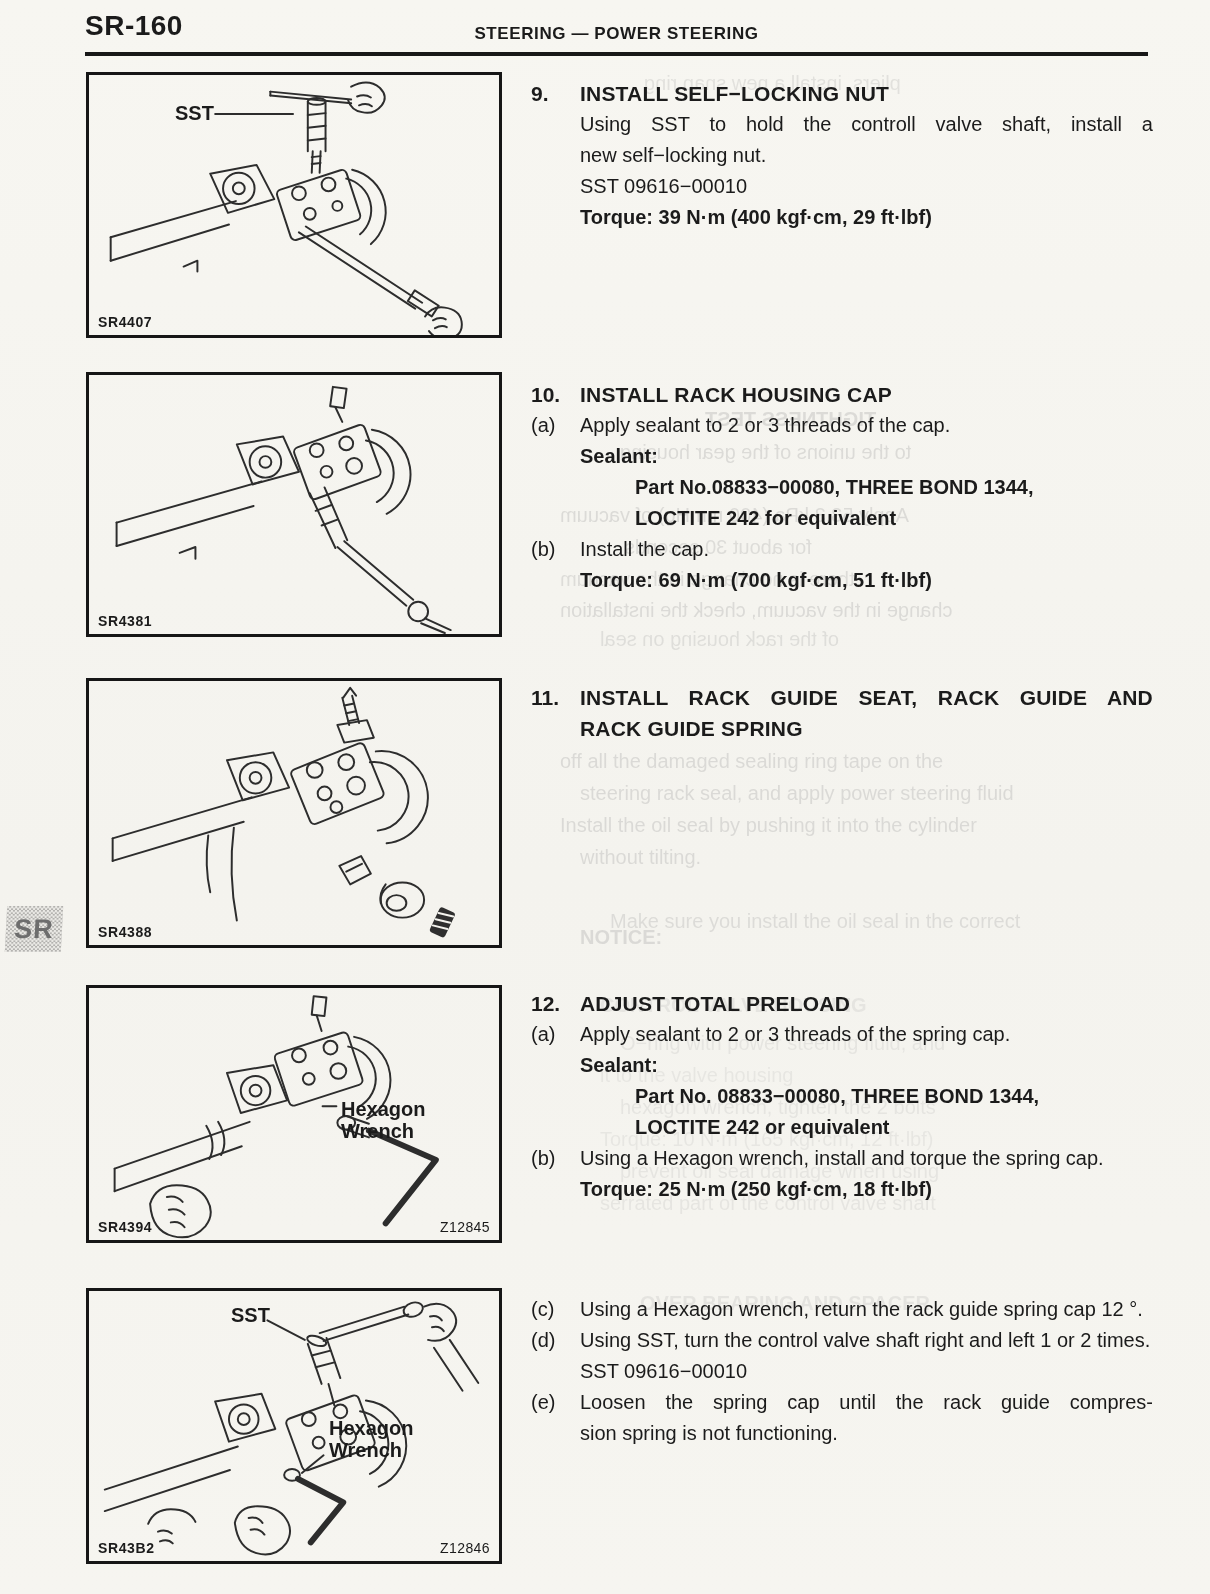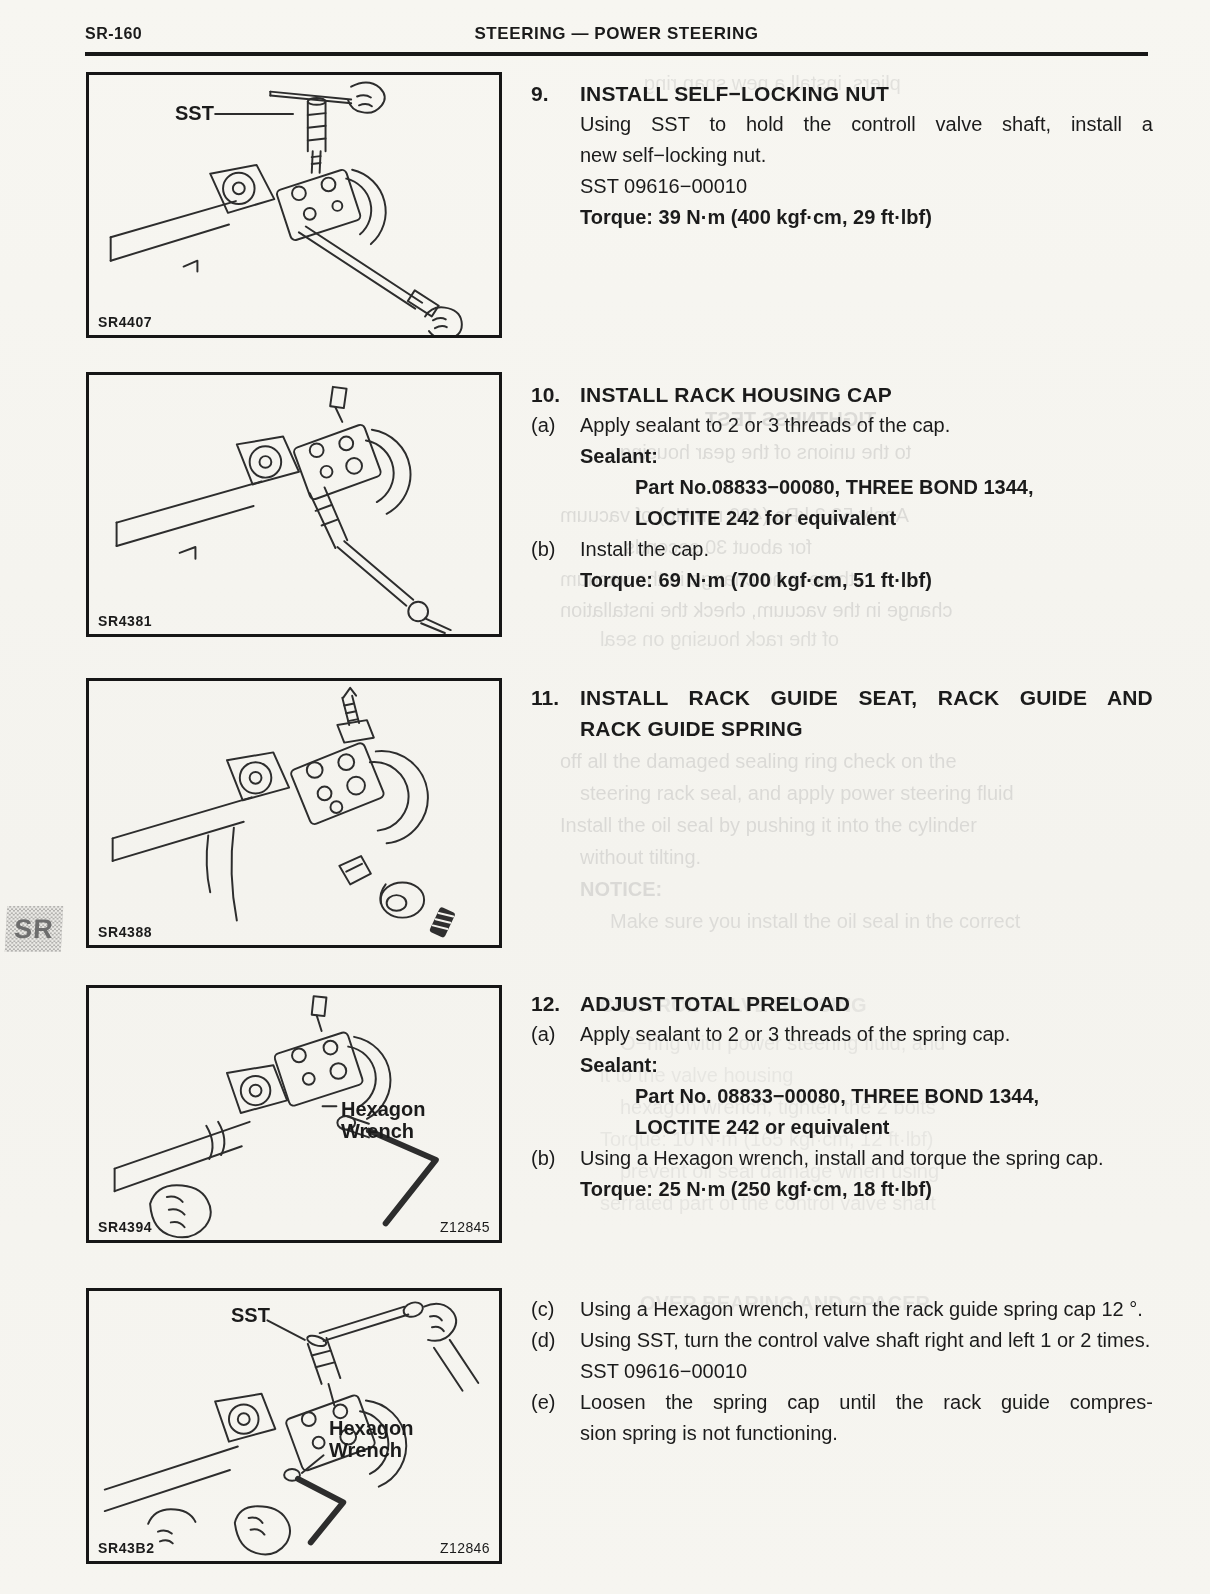--- a/index.html
+++ b/index.html
@@ -3,21 +3,21 @@
 <meta charset="utf-8">
 <style>
   html,body { margin:0; padding:0; background:#dddcd8; }
   .page {
     position:relative; width:1210px; height:1594px; overflow:hidden;
     background:linear-gradient(180deg,#f7f6f1 0%,#f4f3ee 55%,#f6f5f0 100%);
     font-family:"Liberation Sans", sans-serif; color:#1b1b1b;
   }
 
   
-  .page-code { position:absolute; left:85px; top:10px; font-size:16px; font-weight:700; letter-spacing:.5px; z-index:6;margin-top:15px; }
+  .page-code { position:absolute; left:85px; top:10px; font-size:28px; font-weight:700; letter-spacing:.5px; z-index:6; }
   .page-title { position:absolute; left:85px; top:24px; width:1063px; text-align:center; font-size:17px; font-weight:700; letter-spacing:.6px; z-index:6; }
   .header-rule { position:absolute; left:85px; top:52px; width:1063px; height:4px; background:#181818; z-index:6; }
 
   
   .sr-tab {
     position:absolute; left:6px; top:906px; width:56px; height:46px; z-index:6;
     background:#cfcecb;
     background-image:repeating-conic-gradient(#b3b2af 0% 25%, #e9e8e4 0% 50%);
     background-size:4px 4px;
     display:flex; align-items:center; justify-content:center;
@@ -63,25 +63,25 @@
   </div>
 
   <div class="ghost mir" style="left:644px;top:72px;opacity:.22">pliers, install a new snap ring</div>
   <div class="ghost mir bold" style="left:705px;top:408px;opacity:.28">TIGHTNESS TEST</div>
   <div class="ghost mir" style="left:620px;top:441px;opacity:.28">to the unions of the gear housing</div>
   <div class="ghost mir" style="left:560px;top:504px;opacity:.28">Apply 53.3 kPa (400 mmHg) of vacuum</div>
   <div class="ghost mir" style="left:625px;top:536px;opacity:.26">for about 30 seconds</div>
   <div class="ghost mir" style="left:560px;top:568px;opacity:.26">there is no change in the vacuum</div>
   <div class="ghost mir" style="left:560px;top:599px;opacity:.28">change in the vacuum, check the installation</div>
   <div class="ghost mir" style="left:600px;top:628px;opacity:.24">of the rack housing on seal</div>
-  <div class="ghost" style="left:560px;top:750px;opacity:.28">off all the damaged sealing ring check on the</div>
+  <div class="ghost" style="left:560px;top:750px;opacity:.28">off all the damaged sealing ring tape on the</div>
   <div class="ghost" style="left:580px;top:782px;opacity:.28">steering rack seal, and apply power steering fluid</div>
   <div class="ghost" style="left:560px;top:814px;opacity:.28">Install the oil seal by pushing it into the cylinder</div>
   <div class="ghost" style="left:580px;top:846px;opacity:.28">without tilting.</div>
-  <div class="ghost bold" style="left:580px;top:878px;opacity:.28">NOTICE:</div>
+  <div class="ghost bold" style="left:580px;top:926px;opacity:.28">NOTICE:</div>
   <div class="ghost" style="left:610px;top:910px;opacity:.26">Make sure you install the oil seal in the correct</div>
   <div class="ghost bold" style="left:600px;top:994px;opacity:.16">CONTROL VALVE HOUSING</div>
   <div class="ghost" style="left:620px;top:1032px;opacity:.16">O−ring with power steering fluid, and</div>
   <div class="ghost" style="left:600px;top:1064px;opacity:.14">it to the valve housing</div>
   <div class="ghost" style="left:620px;top:1096px;opacity:.16">hexagon wrench, tighten the 2 bolts</div>
   <div class="ghost" style="left:600px;top:1128px;opacity:.14">Torque: 10 N·m (165 kgf·cm, 12 ft·lbf)</div>
   <div class="ghost" style="left:620px;top:1160px;opacity:.16">prevent oil seal damage when using</div>
   <div class="ghost" style="left:600px;top:1192px;opacity:.16">serrated part of the control valve shaft</div>
   <div class="ghost bold" style="left:640px;top:1292px;opacity:.18">OVER BEARING AND SPACER</div>
 

